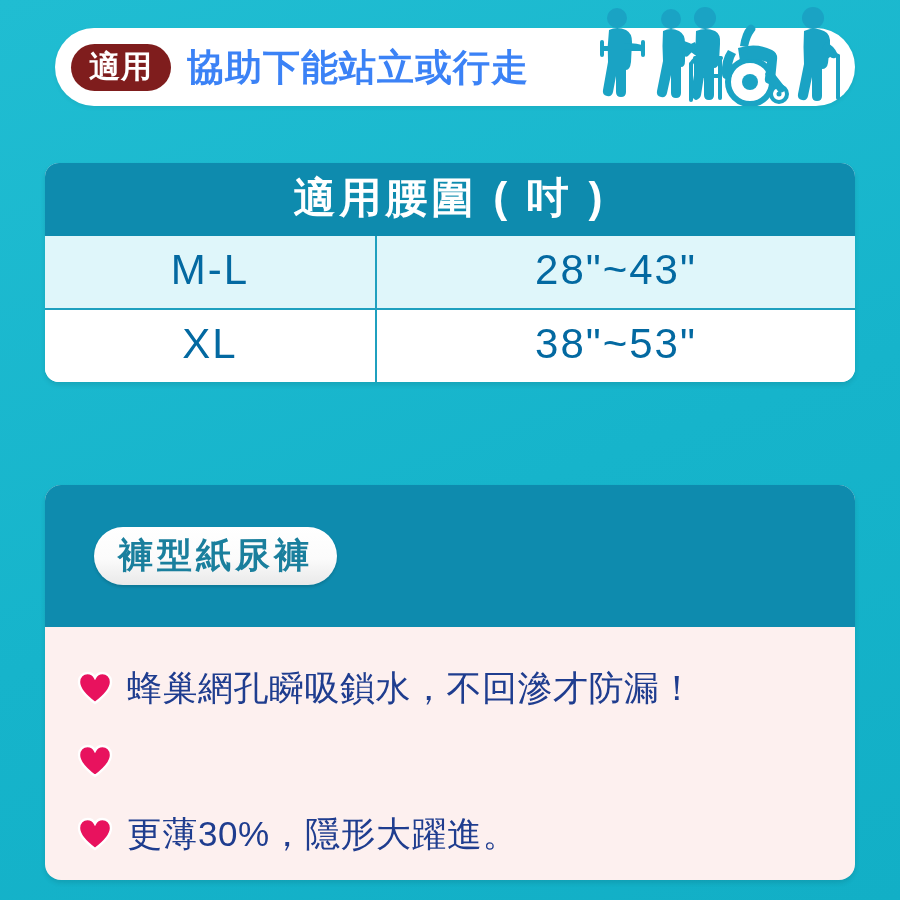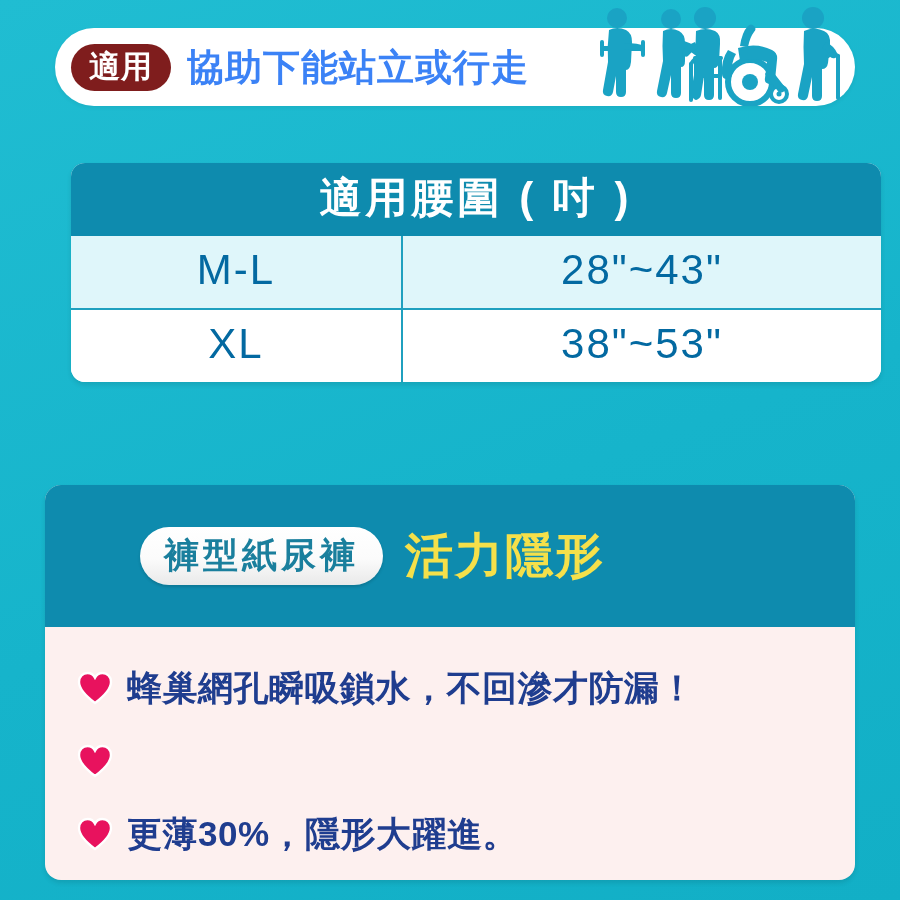--- a/index.html
+++ b/index.html
@@ -77,21 +77,20 @@
   
   .size-table {
     position: absolute;
     left: 45px;
     top: 163px;
     width: 810px;
     border-radius: 14px;
     overflow: hidden;
     box-shadow: 0 3px 5px rgba(0,0,0,0.10);
     background: #FFFFFF;
-    margin-left: 26px;
   }
   .table-head {
     background: #0E8BAE;
     color: #FFFFFF;
     text-align: center;
     font-size: 42px;
     font-weight: bold;
     letter-spacing: 4px;
     padding: 13px 0 16px 0;
     line-height: 1.05;
@@ -136,21 +135,21 @@
     border-radius: 16px;
     overflow: hidden;
     box-shadow: 0 3px 5px rgba(0,0,0,0.10);
     background: #FDF0EF;
   }
   .product-head {
     height: 142px;
     background: #0E8BAE;
     display: flex;
     align-items: center;
-    padding-left: 95px;
+    padding-left: 49px;
     gap: 22px;
   }
   .type-pill {
     flex: 0 0 auto;
     background: linear-gradient(180deg, #FFFFFF 0%, #FBFBFB 55%, #E9E9E9 100%);
     color: #1A7F9D;
     border-radius: 40px;
     padding: 10px 24px 13px 24px;
     font-size: 35px;
     font-weight: bold;
@@ -182,21 +181,21 @@
   .heart-icon {
     flex: 0 0 auto;
     width: 36px;
     height: 36px;
     display: block;
   }
   .feature-text {
     flex: 0 0 auto;
     color: #1F3D8F;
     font-size: 35px;
-    font-weight: bold;
+    font-weight: normal;
     letter-spacing: 0.5px;
     line-height: 1;
     white-space: nowrap;
   }
 </style>
 </head>
 <body>
 
 <div class="page">
 
@@ -282,21 +281,20 @@
     <div class="table-row plain">
       <div class="cell cell-size">XL</div>
       <div class="cell cell-waist">38"~53"</div>
     </div>
   </div>
 
   <div class="product-card">
 
     <div class="product-head">
       <span class="type-pill">褲型紙尿褲</span>
-      <span class="product-name">活力隱形</span>
     </div>
 
     <div class="features">
 
       <div class="feature-row">
         <svg class="heart-icon" viewBox="0 0 36 36" xmlns="http://www.w3.org/2000/svg">
           <path d="M18,33 C6,24 2,18 2,12 C2,6.5 6,3 10.5,3 C14,3 16.7,5 18,7.6 C19.3,5 22,3 25.5,3 C30,3 34,6.5 34,12 C34,18 30,24 18,33 Z" fill="#E8125E" stroke="#FFFFFF" stroke-width="2.4"></path>
         </svg>
         <span class="feature-text">蜂巢網孔瞬吸鎖水，不回滲才防漏！</span>
       </div>

